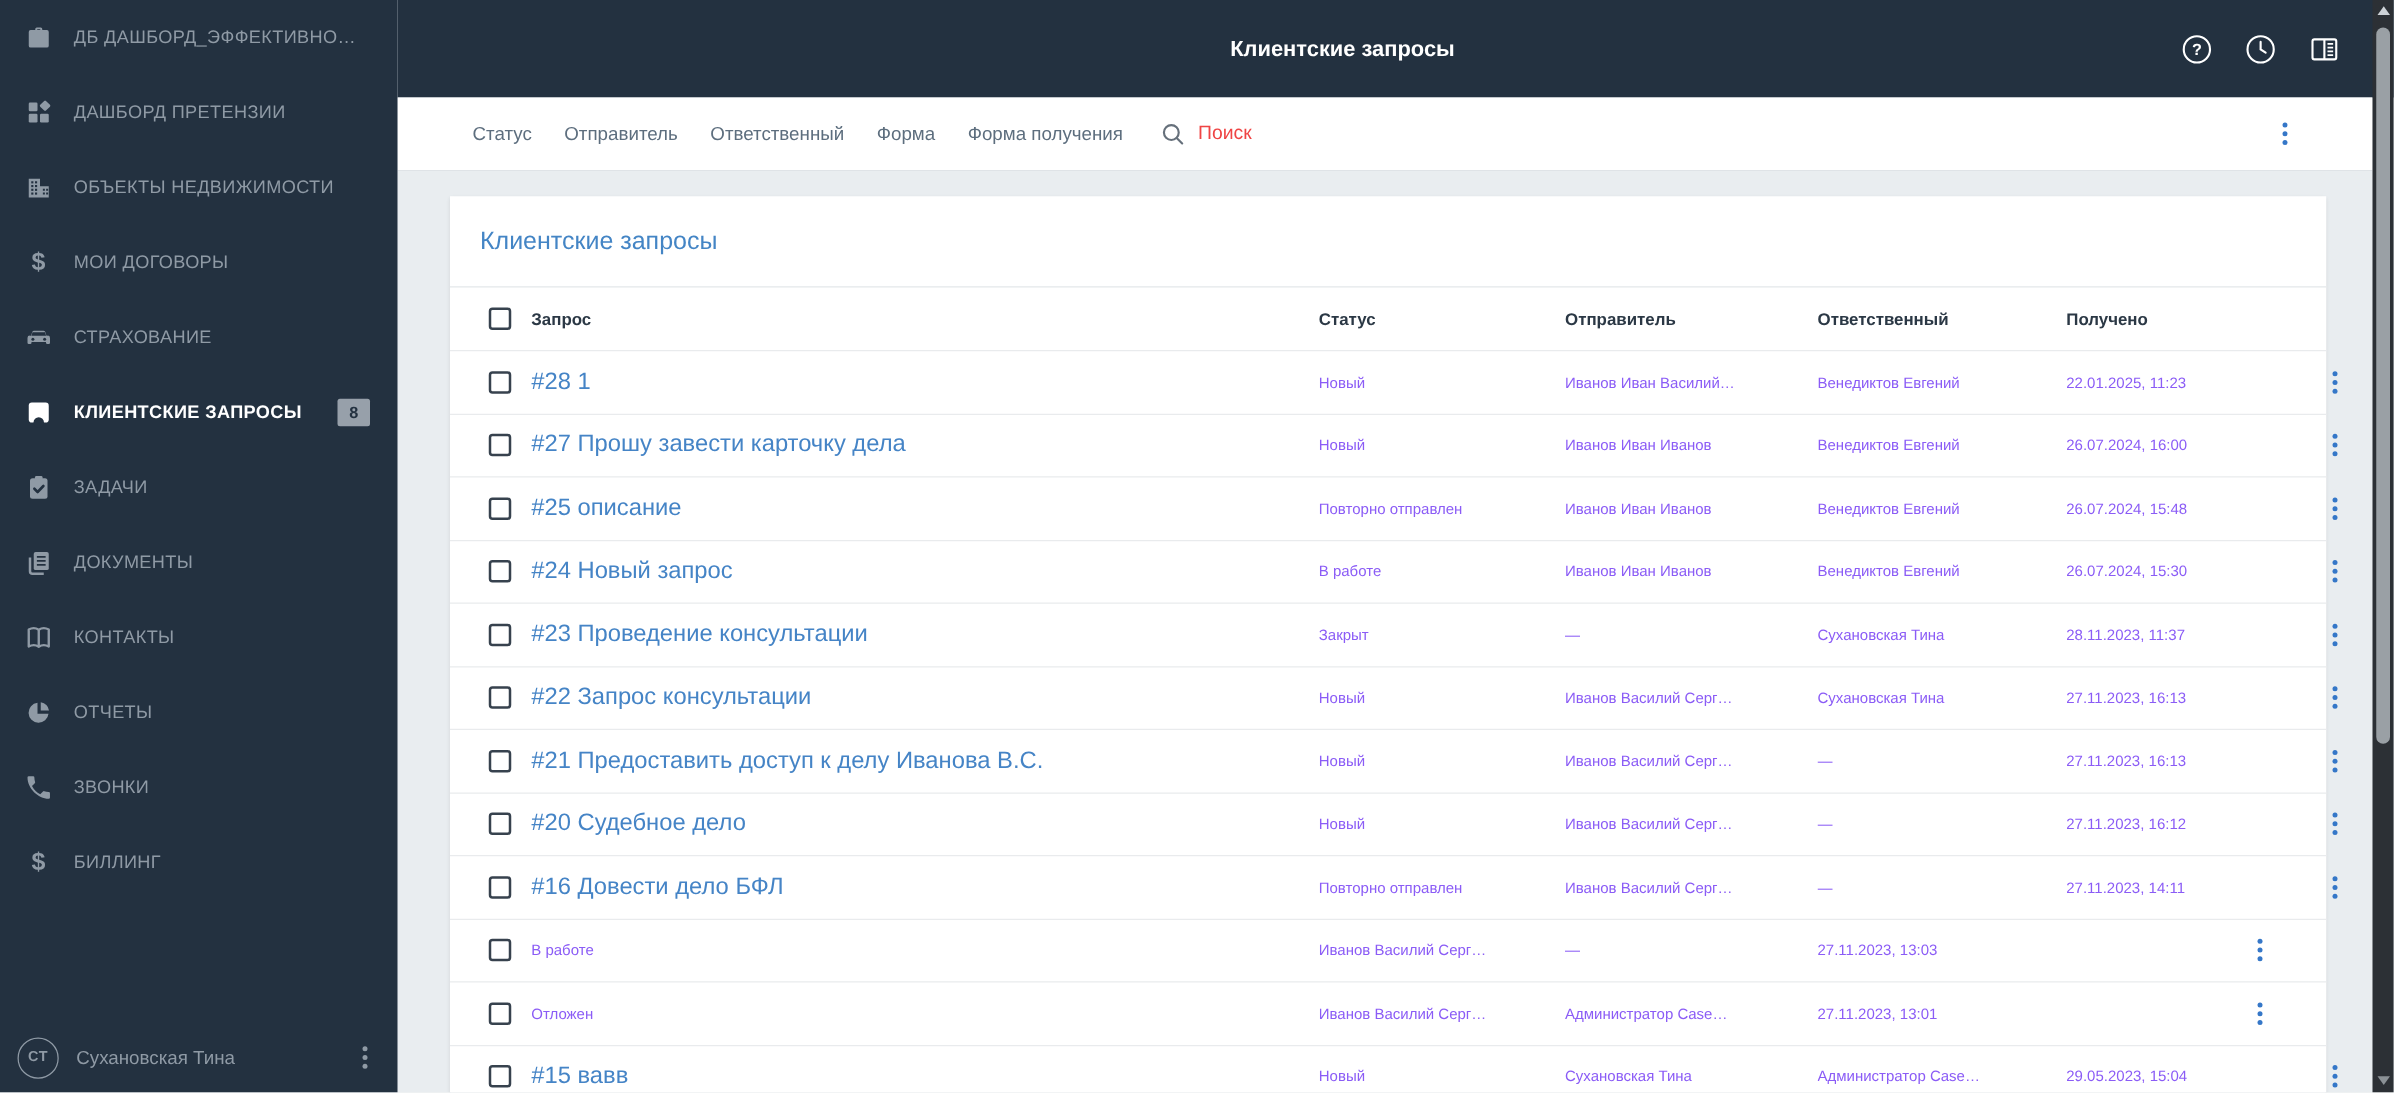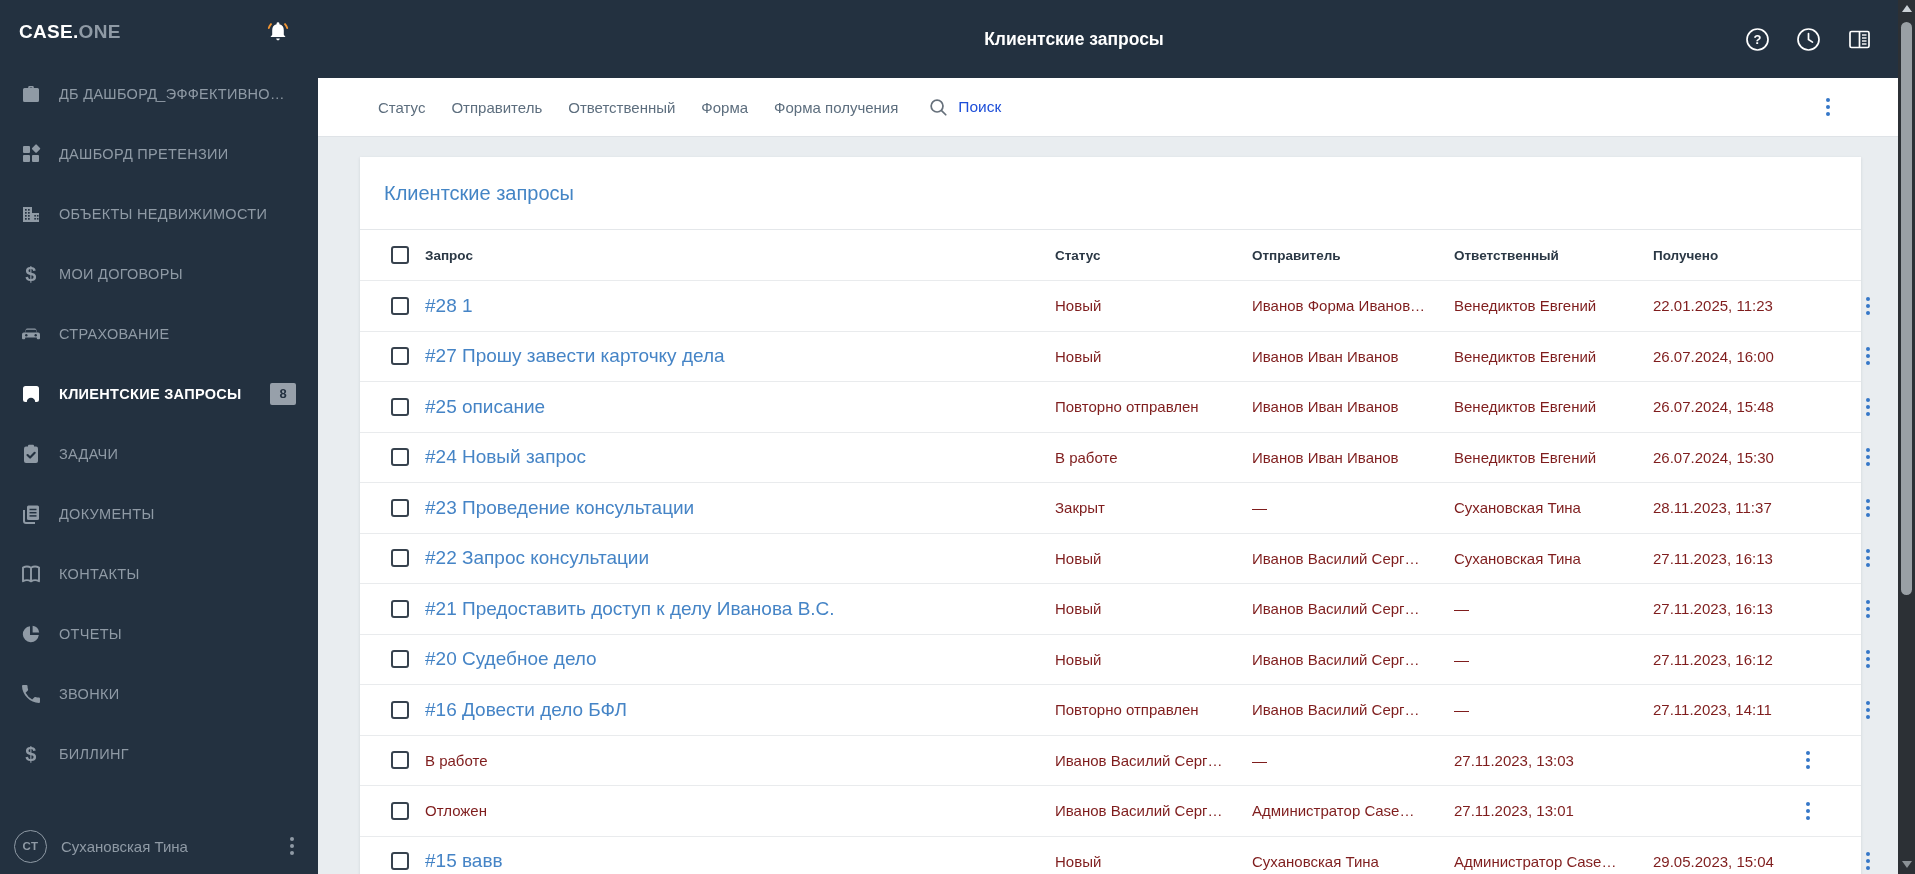--- a/index.html
+++ b/index.html
@@ -33,34 +33,34 @@
   .user-name{font-size:15px;}
   .vdots{margin-left:auto;display:flex;flex-direction:column;gap:3px;cursor:pointer;padding:4px;}
   .vdots i{width:4px;height:4px;border-radius:50%;background:#8f9aa5;display:block;}
   .vdots.blue i{background:#3577c8;}
 
   
   .filterbar{position:absolute;left:318px;right:17px;top:78px;height:58px;background:#ffffff;
     border-bottom:1px solid #dfe3e7;display:flex;align-items:center;padding-left:60px;gap:26px;}
   .filter-item{color:#5d6e7e;font-size:15px;cursor:pointer;white-space:nowrap;}
   .searchbox{display:flex;align-items:center;gap:9px;margin-left:4px;cursor:text;}
-  .searchbox .ph{color:#1d4ed8;font-size:15.5px;}
+  .searchbox .ph{color:#ef4444;font-size:15.5px;}
   .filter-dots{position:absolute;right:64px;top:50%;transform:translateY(-50%);}
 
   
   .main{position:absolute;left:318px;right:17px;top:137px;bottom:0;background:#e9edf0;overflow:hidden;}
   .card{position:absolute;left:42px;top:20px;width:1501px;height:760px;background:#ffffff;
     box-shadow:0 1px 3px rgba(40,50,60,.12);}
   .card-title{height:72px;display:flex;align-items:center;padding-left:24px;color:#4485c5;
     font-size:20px;border-bottom:1px solid #e4e7ea;}
   .trow{display:grid;grid-template-columns:34px 630px 197px 202px 199px 161px 60px;
     align-items:center;height:49.5px;padding-left:31px;border-bottom:1px solid #e9ebed;}
   .trow.head{height:50px;}
   .trow.head .hcell{font-size:13.5px;font-weight:700;color:#2b3845;}
-  .cell{font-size:15px;color:#7f1d1d;white-space:nowrap;overflow:hidden;}
+  .cell{font-size:12px;color:#8b5cf6;white-space:nowrap;overflow:hidden;}
   .cbx{width:18px;height:18px;border:2px solid #37424e;border-radius:3px;background:#fff;
     box-sizing:border-box;cursor:pointer;}
   .req-link{color:#4584c6;font-size:19px;cursor:pointer;white-space:nowrap;overflow:hidden;display:block;}
   .row-dots{justify-self:center;}
 
   
   .scrollbar{position:absolute;right:0;top:0;bottom:0;width:17px;background:#2c3035;z-index:6;}
   .sb-up{position:absolute;top:5px;left:50%;transform:translateX(-50%);width:0;height:0;
     border-left:5.5px solid transparent;border-right:5.5px solid transparent;border-bottom:7px solid #ccd1d6;cursor:pointer;}
   .sb-thumb{position:absolute;left:3px;width:11px;top:22px;height:573px;background:#9aa0a5;border-radius:6px;cursor:pointer;}
@@ -96,31 +96,20 @@
               <line x1="16" y1="12" x2="20.5" y2="12"></line>
               <line x1="16" y1="15" x2="20.5" y2="15"></line>
               <line x1="16" y1="18" x2="20.5" y2="18"></line>
             </g>
           </svg>
         </span>
       </div>
   </div>
 
   <div class="sidebar">
-    <div class="logo-row">
-      <div class="logo"><span class="p1">CASE.</span><span class="p2">ONE</span></div>
-      <span class="bell">
-        <svg viewBox="0 0 28 28" width="28" height="28">
-          <path fill="#ffffff" d="M14 4.2a1.4 1.4 0 0 1 1.4 1.4v.7a6.1 6.1 0 0 1 4.4 5.9v4.6l1.7 2.2H6.5l1.7-2.2v-4.6a6.1 6.1 0 0 1 4.4-5.9v-.7A1.4 1.4 0 0 1 14 4.2z"></path>
-          <path fill="#ffffff" d="M12.2 20.6h3.6a1.8 1.8 0 0 1-3.6 0z"></path>
-          <path fill="none" stroke="#ef9433" stroke-width="1.9" stroke-linecap="round" d="M7 6.1A9.6 9.6 0 0 0 4.8 10"></path>
-          <path fill="none" stroke="#ef9433" stroke-width="1.9" stroke-linecap="round" d="M21 6.1A9.6 9.6 0 0 1 23.2 10"></path>
-        </svg>
-      </span>
-    </div>
     <div class="nav">
         <div class="nav-item">
           <span class="nav-icon">
             <svg viewBox="0 0 24 24" width="24" height="24">
               <path fill="currentColor" d="M9.2 5.2A1.2 1.2 0 0 1 10.4 4h3.2a1.2 1.2 0 0 1 1.2 1.2V6h3.7A1.5 1.5 0 0 1 20 7.5v11a1.5 1.5 0 0 1-1.5 1.5h-13A1.5 1.5 0 0 1 4 18.5v-11A1.5 1.5 0 0 1 5.5 6h3.7v-.8zm1.6.8h2.4v-.6h-2.4v.6z"></path>
             </svg>
           </span>
           <span class="nav-label">ДБ ДАШБОРД_ЭФФЕКТИВНО…</span>
         </div>
         <div class="nav-item">
@@ -287,21 +276,21 @@
           <div class="cell hcell">Отправитель</div>
           <div class="cell hcell">Ответственный</div>
           <div class="cell hcell">Получено</div>
           <span></span>
         </div>
       <div id="tbody">
           <div class="trow">
             <span class="cbx"></span>
             <span class="req-link">#28 1</span>
             <div class="cell">Новый</div>
-            <div class="cell">Иванов Форма Иванов…</div>
+            <div class="cell">Иванов Иван Василий…</div>
             <div class="cell">Венедиктов Евгений</div>
             <div class="cell">22.01.2025, 11:23</div>
             <span class="vdots blue row-dots">
               <i></i>
               <i></i>
               <i></i>
             </span>
           </div>
           <div class="trow">
             <span class="cbx"></span>

